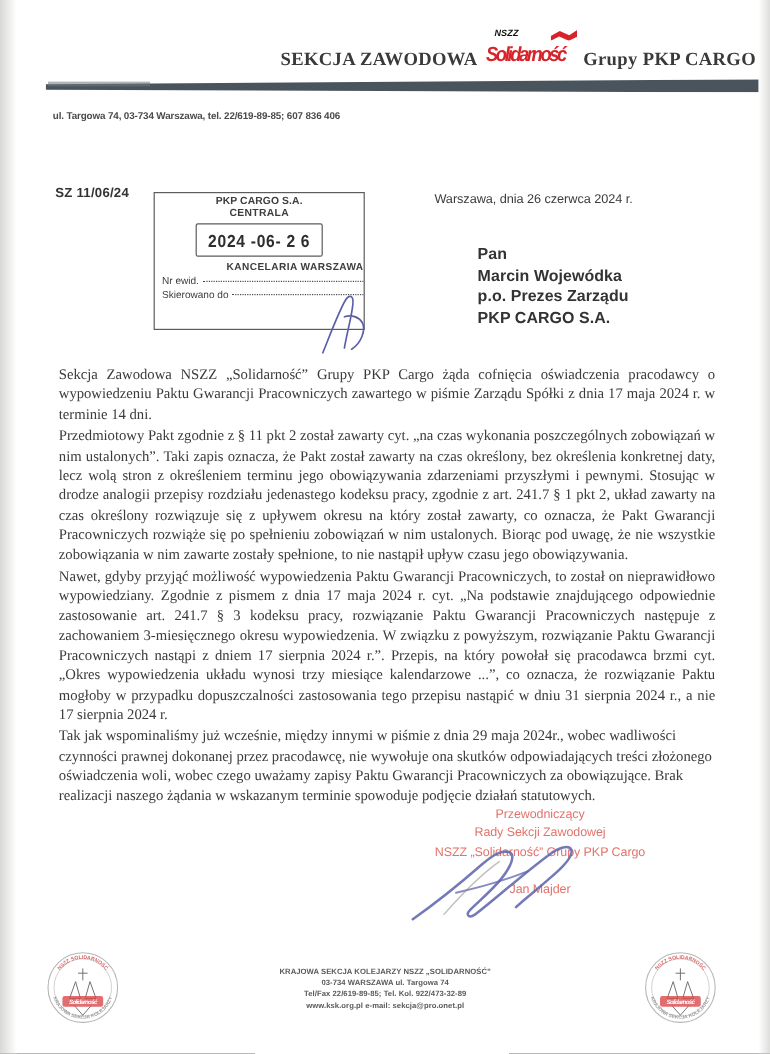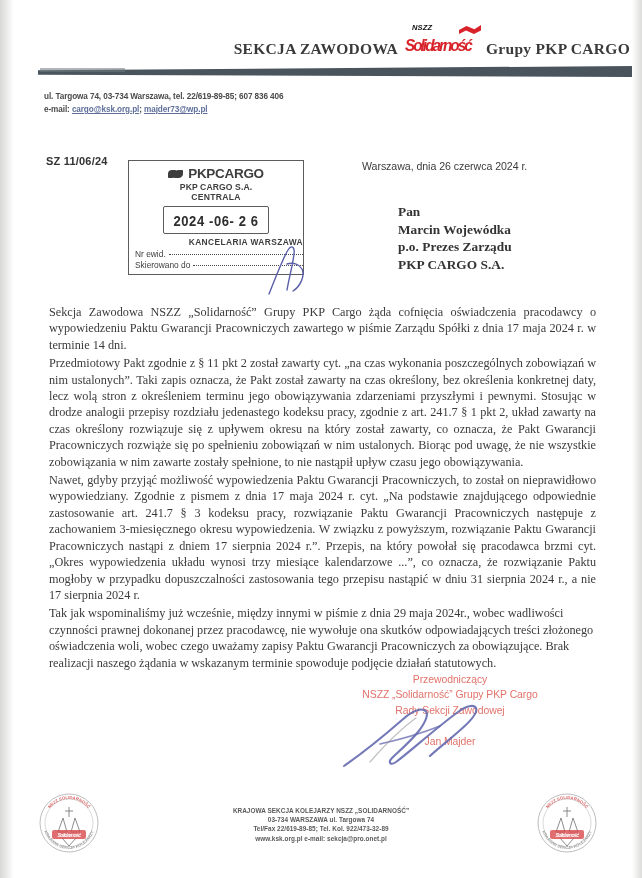--- a/index.html
+++ b/index.html
@@ -266,21 +266,21 @@
     top: 160px;
     font-family: "Liberation Sans", sans-serif;
     font-size: 10.6px;
     color: #3c3c3c;
     letter-spacing: -0.05px;
   }
   .addressee {
     position: absolute;
     left: 398px;
     top: 203px;
-    font-family: Liberation Serif, serif;
+    font-family: Liberation Sans, sans-serif;
     font-size: 13.3px;
     font-weight: bold;
     color: #333;
     line-height: 17.6px;
     letter-spacing: 0.05px;
   }
 
   
   .body-text {
     position: absolute;
@@ -366,35 +366,25 @@
         <span class="solidar-flag"></span>
       </span>
       <span class="lh-seg">Grupy PKP CARGO</span>
     </div>
     <div class="lh-bar"></div>
     <div class="lh-bar-ghost"></div>
   </div>
 
   <div class="biuro">
     <div>ul. Targowa 74, 03-734 Warszawa, tel. 22/619-89-85; 607 836 406</div>
-    <div>
-      <span>e-mail: </span><a class="mail" href="#">cargo@ksk.org.pl</a><span>; </span><a class="mail" href="#">majder73@wp.pl</a>
-    </div>
   </div>
 
   <div class="ref-no">SZ 11/06/24</div>
 
   <div class="stamp">
-    <div class="stamp-logo">
-      <span class="glyph">
-        <i></i>
-          <i></i>
-      </span>
-      <span class="wm">PKPCARGO</span>
-    </div>
     <div class="stamp-sub1">PKP CARGO S.A.</div>
     <div class="stamp-sub2">CENTRALA</div>
     <div class="stamp-datebox">
       <span class="stamp-date">2024 -06- 2 6</span>
     </div>
     <div class="stamp-office">KANCELARIA WARSZAWA</div>
     <div class="stamp-fields">
       <div class="row">
         <span>Nr ewid.</span>
         <span class="dots"></span>
@@ -421,22 +411,22 @@
 
   <div class="body-text">
     <p class="nolast">Sekcja Zawodowa NSZZ „Solidarność” Grupy PKP Cargo żąda cofnięcia oświadczenia pracodawcy o wypowiedzeniu Paktu Gwarancji Pracowniczych zawartego w piśmie Zarządu Spółki z dnia 17 maja 2024 r. w terminie 14 dni.</p>
     <p class="nolast">Przedmiotowy Pakt zgodnie z § 11 pkt 2 został zawarty cyt. „na czas wykonania poszczególnych zobowiązań w nim ustalonych”. Taki zapis oznacza, że Pakt został zawarty na czas określony, bez określenia konkretnej daty, lecz wolą stron z określeniem terminu jego obowiązywania zdarzeniami przyszłymi i pewnymi. Stosując w drodze analogii przepisy rozdziału jedenastego kodeksu pracy, zgodnie z art. 241.7 § 1 pkt 2, układ zawarty na czas określony rozwiązuje się z upływem okresu na który został zawarty, co oznacza, że Pakt Gwarancji Pracowniczych rozwiąże się po spełnieniu zobowiązań w nim ustalonych. Biorąc pod uwagę, że nie wszystkie zobowiązania w nim zawarte zostały spełnione, to nie nastąpił upływ czasu jego obowiązywania.</p>
     <p class="nolast">Nawet, gdyby przyjąć możliwość wypowiedzenia Paktu Gwarancji Pracowniczych, to został on nieprawidłowo wypowiedziany. Zgodnie z pismem z dnia 17 maja 2024 r. cyt. „Na podstawie znajdującego odpowiednie zastosowanie art. 241.7 § 3 kodeksu pracy, rozwiązanie Paktu Gwarancji Pracowniczych następuje z zachowaniem 3-miesięcznego okresu wypowiedzenia. W związku z powyższym, rozwiązanie Paktu Gwarancji Pracowniczych nastąpi z dniem 17 sierpnia 2024 r.”. Przepis, na który powołał się pracodawca brzmi cyt. „Okres wypowiedzenia układu wynosi trzy miesiące kalendarzowe ...”, co oznacza, że rozwiązanie Paktu mogłoby w przypadku dopuszczalności zastosowania tego przepisu nastąpić w dniu 31 sierpnia 2024 r., a nie 17 sierpnia 2024 r.</p>
     <p>Tak jak wspominaliśmy już wcześnie, między innymi w piśmie z dnia 29 maja 2024r., wobec wadliwości czynności prawnej dokonanej przez pracodawcę, nie wywołuje ona skutków odpowiadających treści złożonego oświadczenia woli, wobec czego uważamy zapisy Paktu Gwarancji Pracowniczych za obowiązujące. Brak realizacji naszego żądania w wskazanym terminie spowoduje podjęcie działań statutowych.</p>
   </div>
 
   <div class="signature">
     <div>Przewodniczący</div>
+    <div>Rady Sekcji Zawodowej</div>
     <div>NSZZ „Solidarność” Grupy PKP Cargo</div>
-    <div>Rady Sekcji Zawodowej</div>
     <div class="sig-name">Jan Majder</div>
   </div>
   <svg class="sig-ink" viewBox="0 0 160 72">
     <path d="M4 66 C24 52, 46 34, 62 20 C70 13, 78 8, 84 10 C90 12, 86 22, 78 32
              C70 42, 58 52, 52 58 C48 62, 50 66, 56 62 C72 50, 96 28, 118 12
              C126 6, 134 4, 136 8 C138 13, 130 22, 118 32 C108 41, 96 50, 90 56" fill="none" stroke="#6166ad" stroke-width="2.1" stroke-linecap="round" opacity="0.88"></path>
     <path d="M40 44 C58 40, 80 34, 100 26" fill="none" stroke="#6166ad" stroke-width="1.6" stroke-linecap="round" opacity="0.75"></path>
     <path d="M30 62 C44 46, 62 28, 76 18" fill="none" stroke="#8a8a8a" stroke-width="1.2" stroke-linecap="round" opacity="0.55"></path>
   </svg>
 

